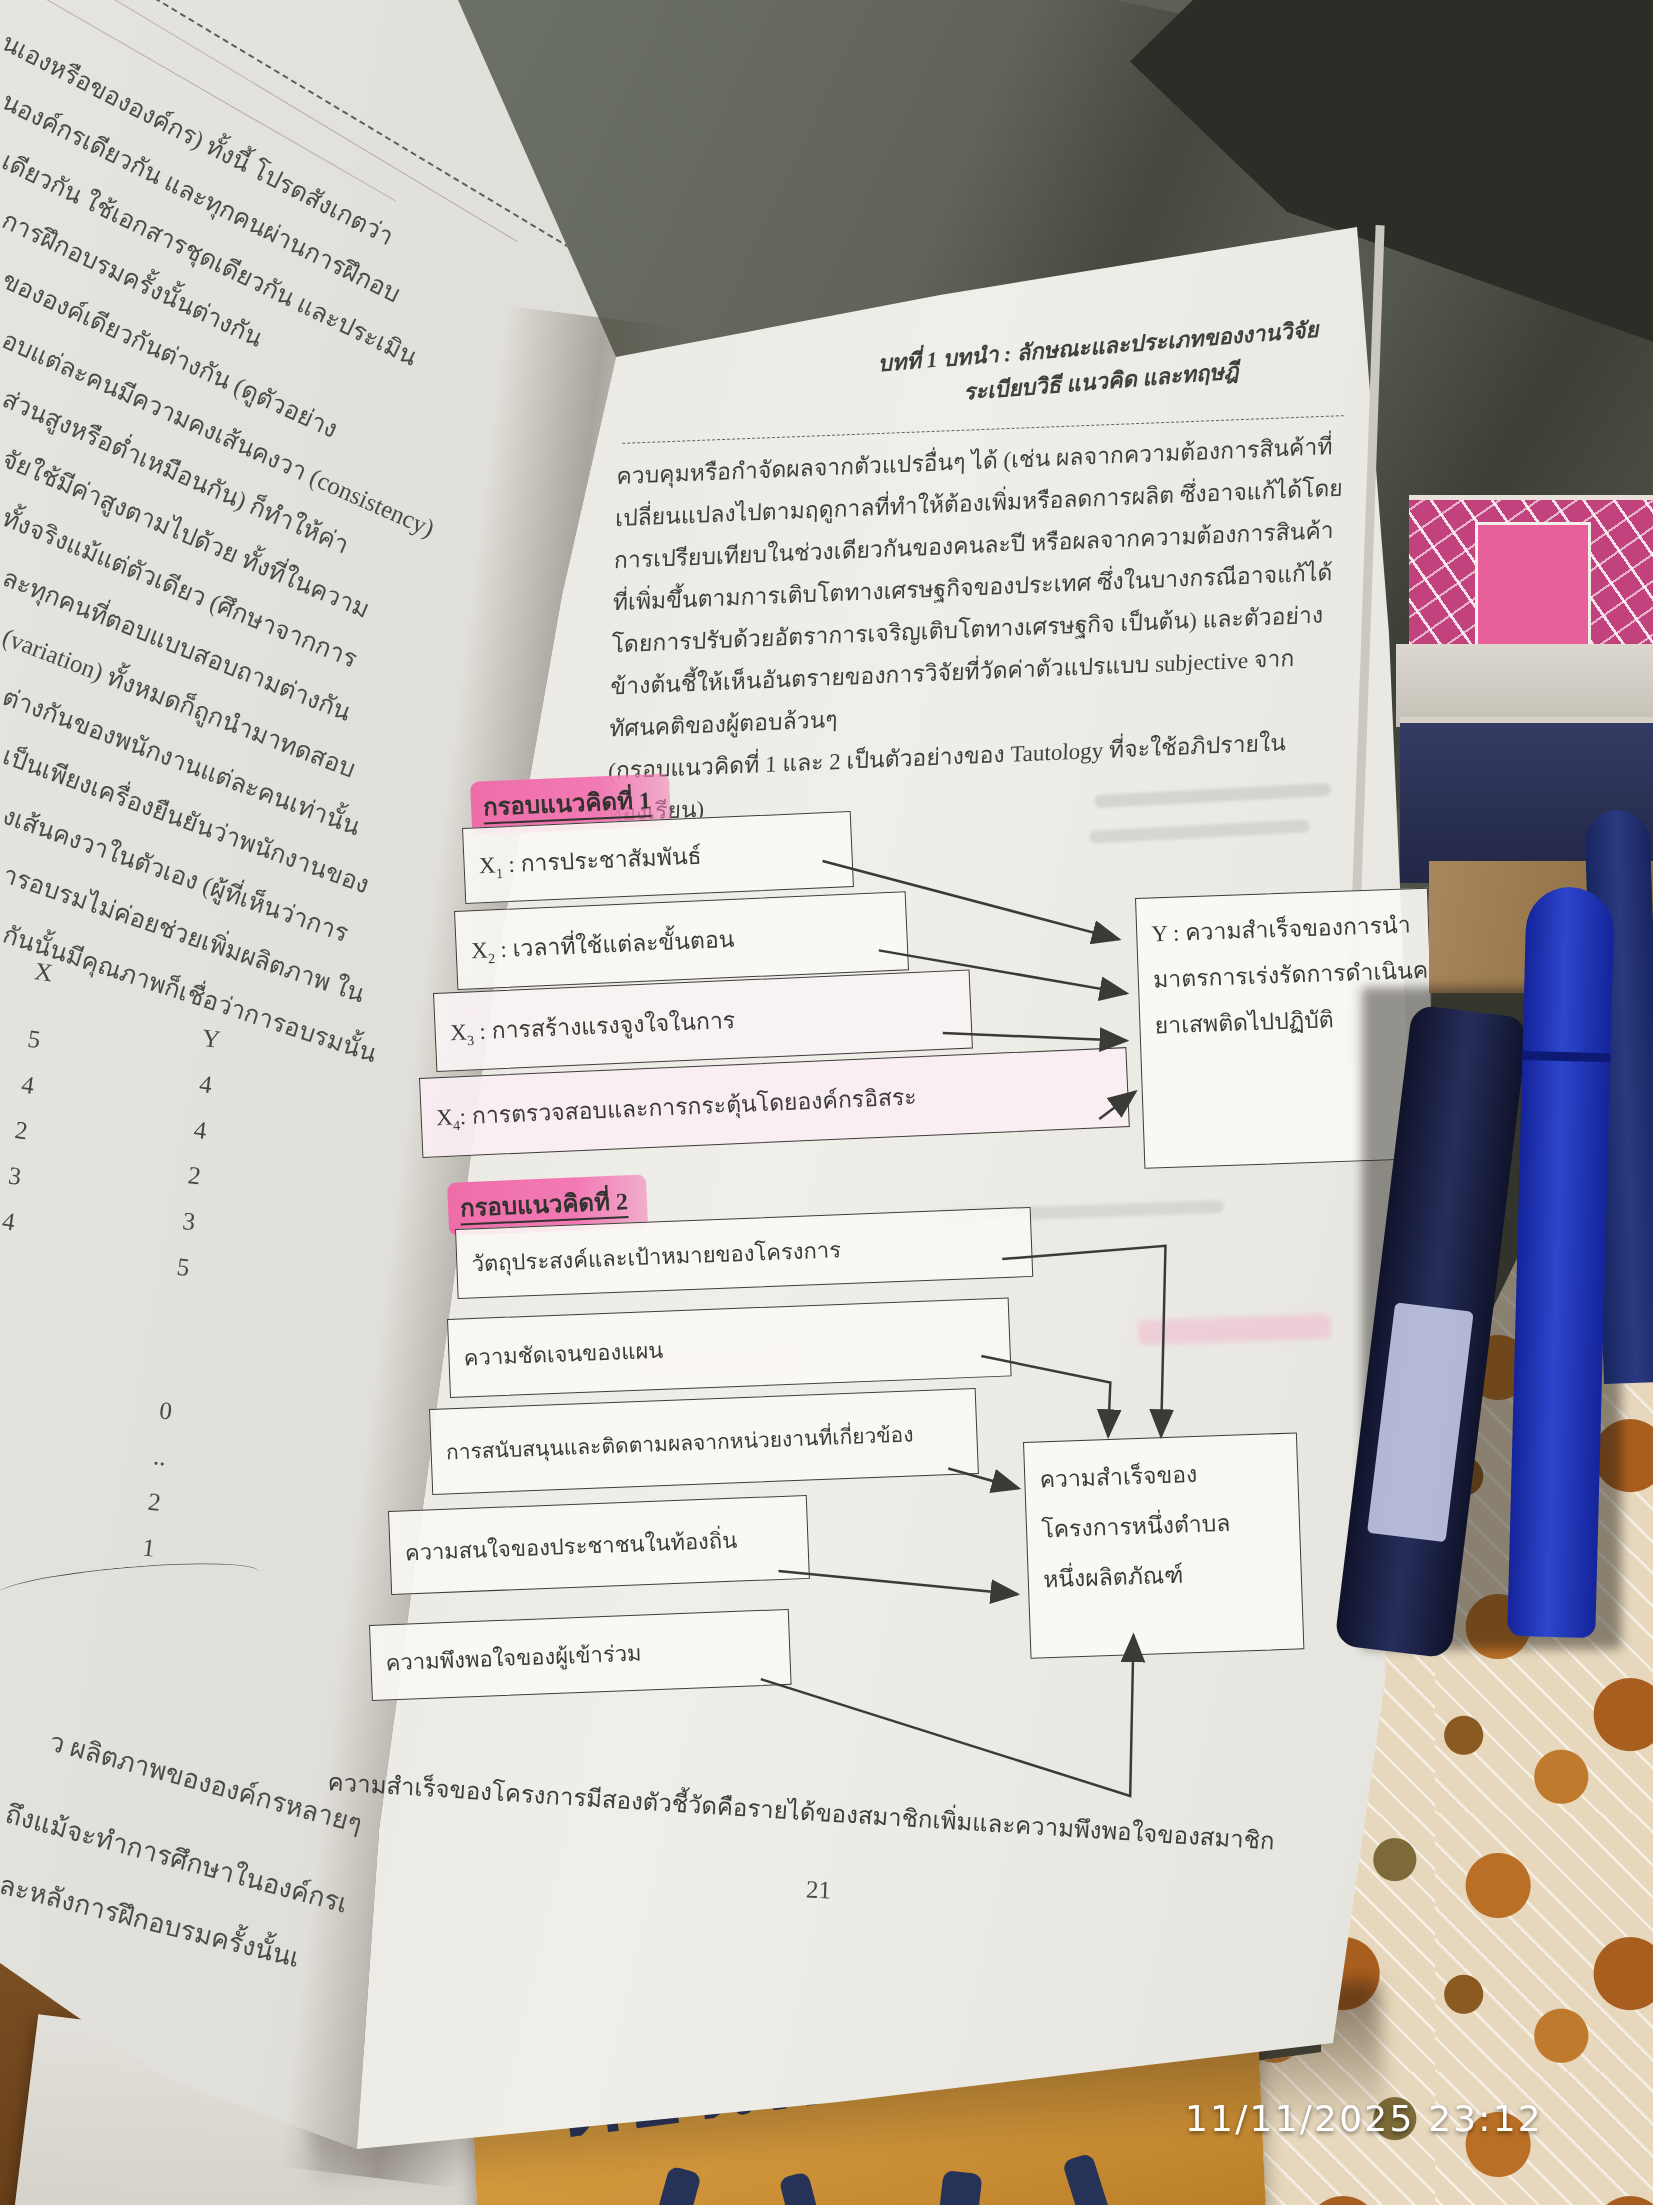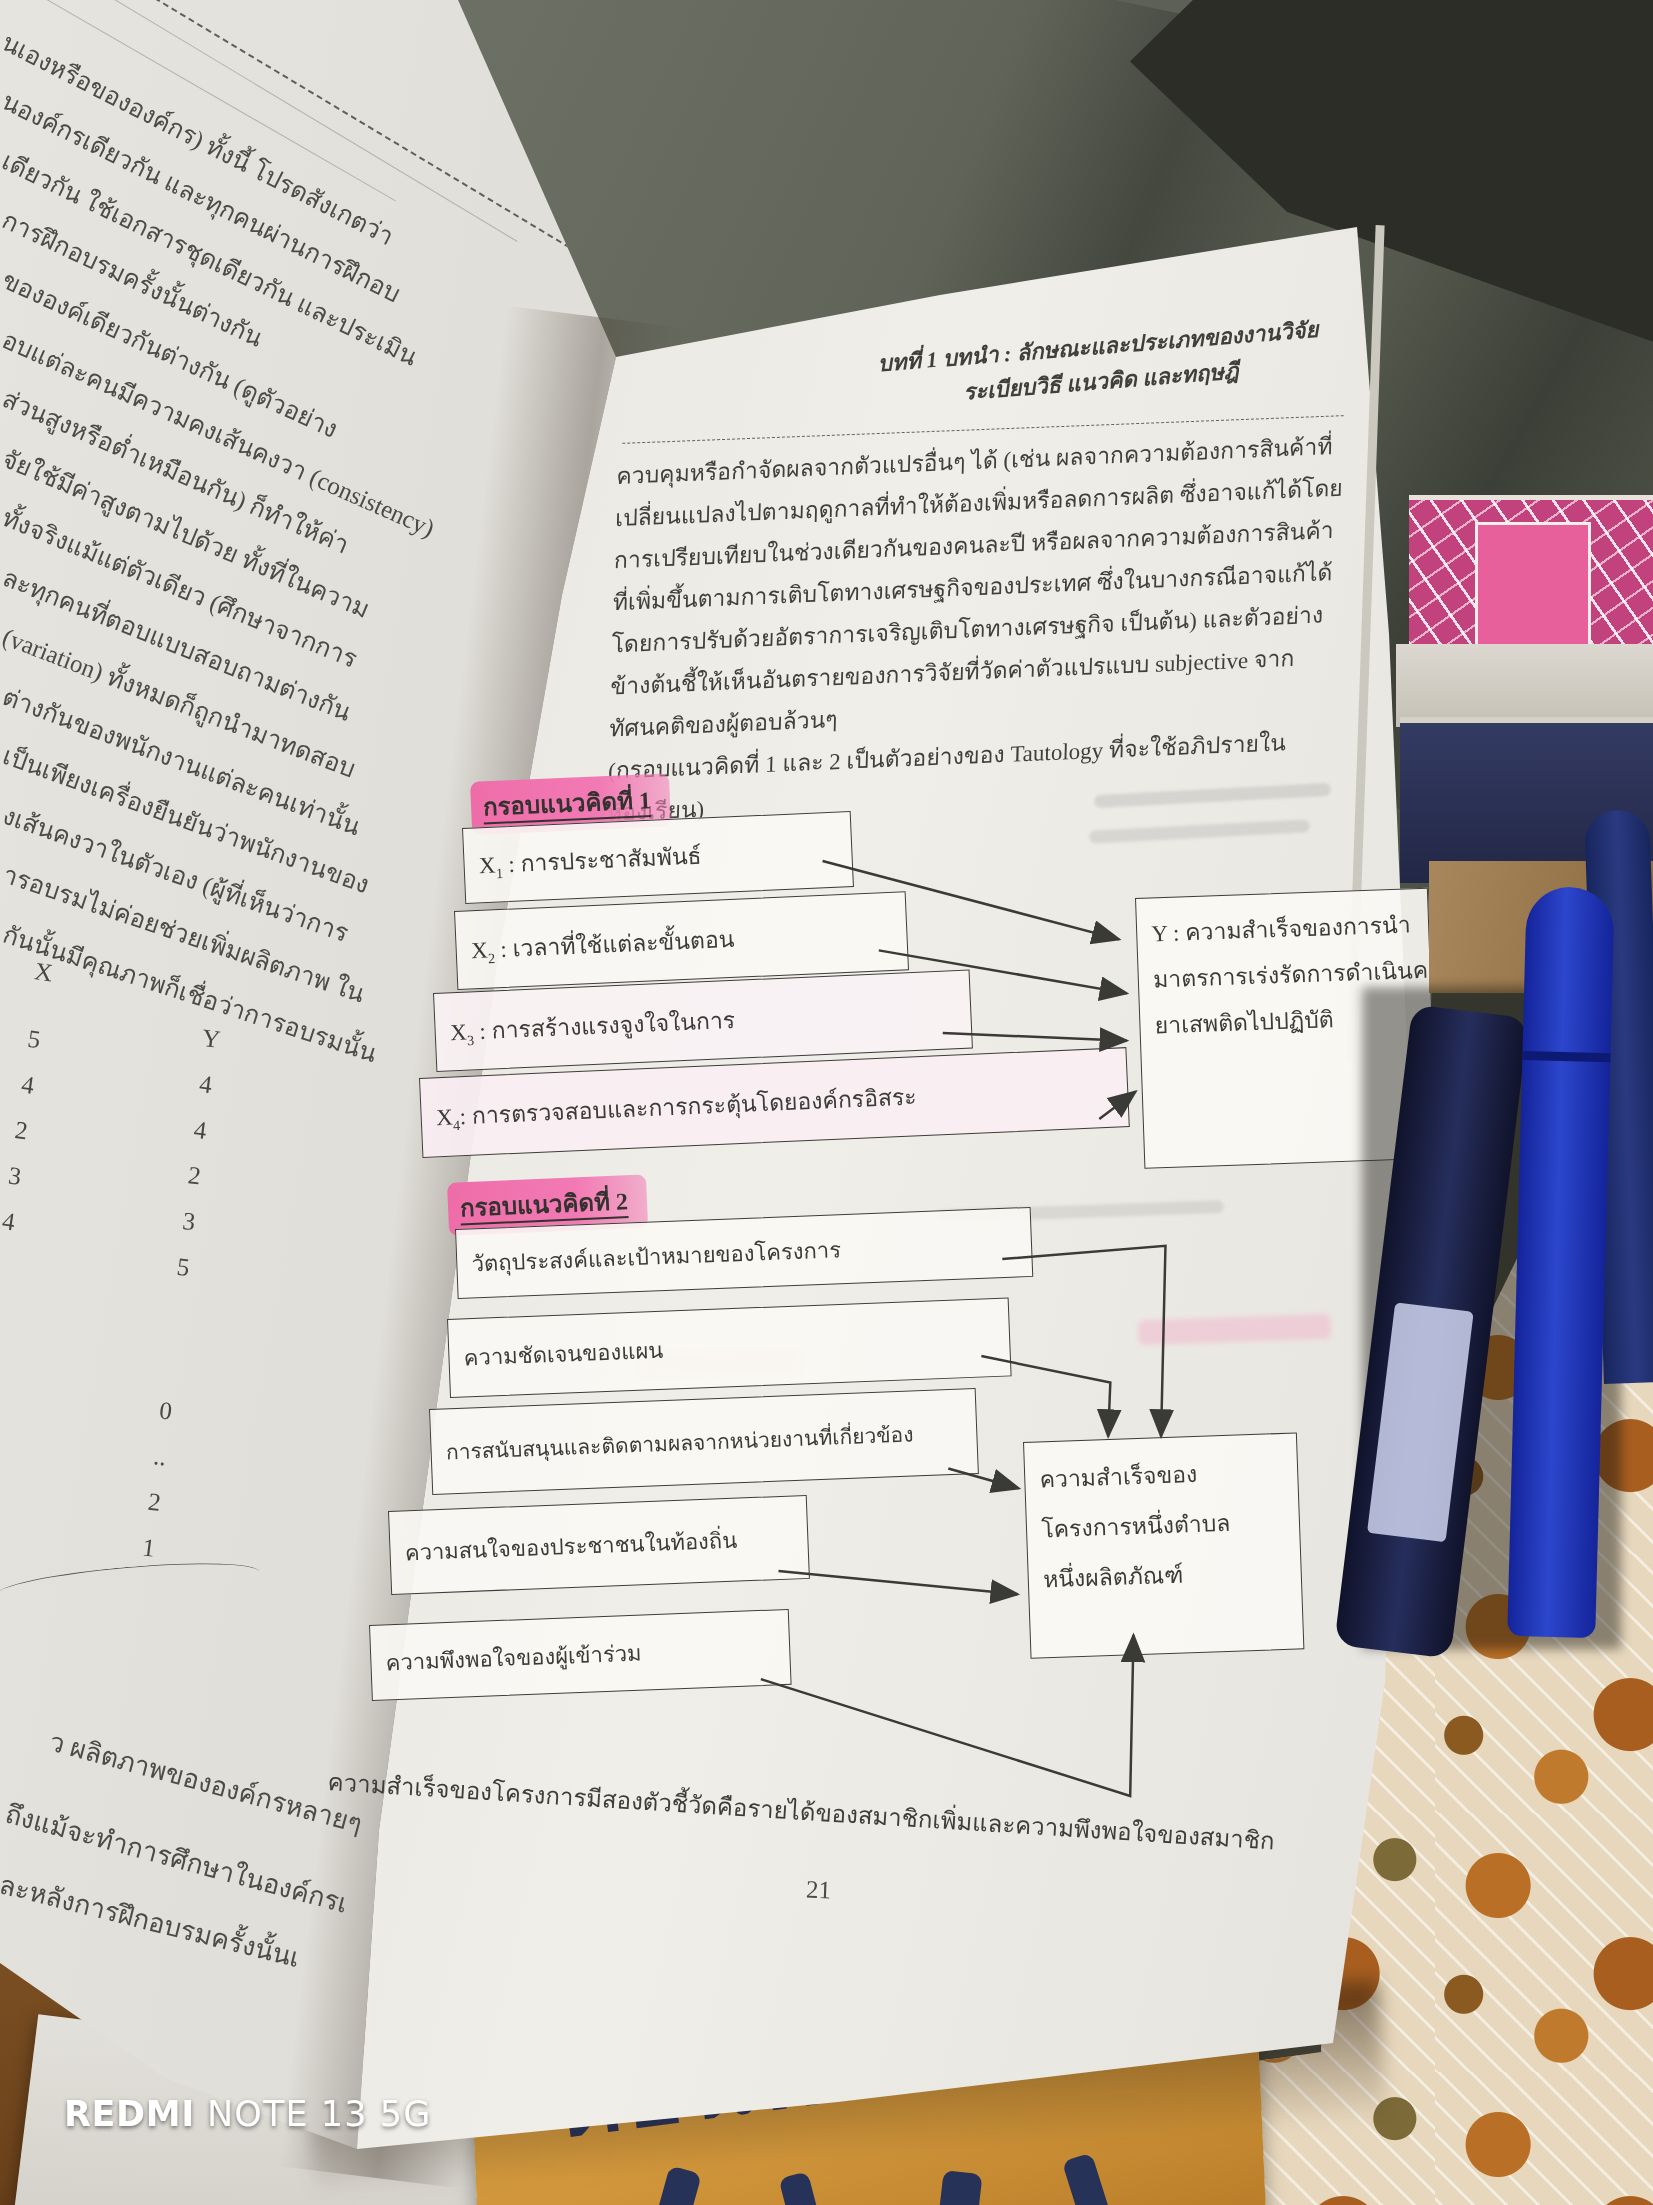--- a/index.html
+++ b/index.html
@@ -279,19 +279,16 @@
   <div class="wood-block"></div>
   <div class="obj-shadow"></div>
   <div class="pen-marker">
     <div class="label"></div>
   </div>
   <div class="pen-blue2"></div>
   <div class="pen-blue">
     <div class="clip-band"></div>
   </div>
 
-  <div class="wm wm-left">
-    <b>REDMI</b>
-    <span>NOTE 13 5G</span>
-  </div>
+  <div class="wm wm-right">11/11/2025  23:12</div>
 
 </div>
 
 
 </body></html>

